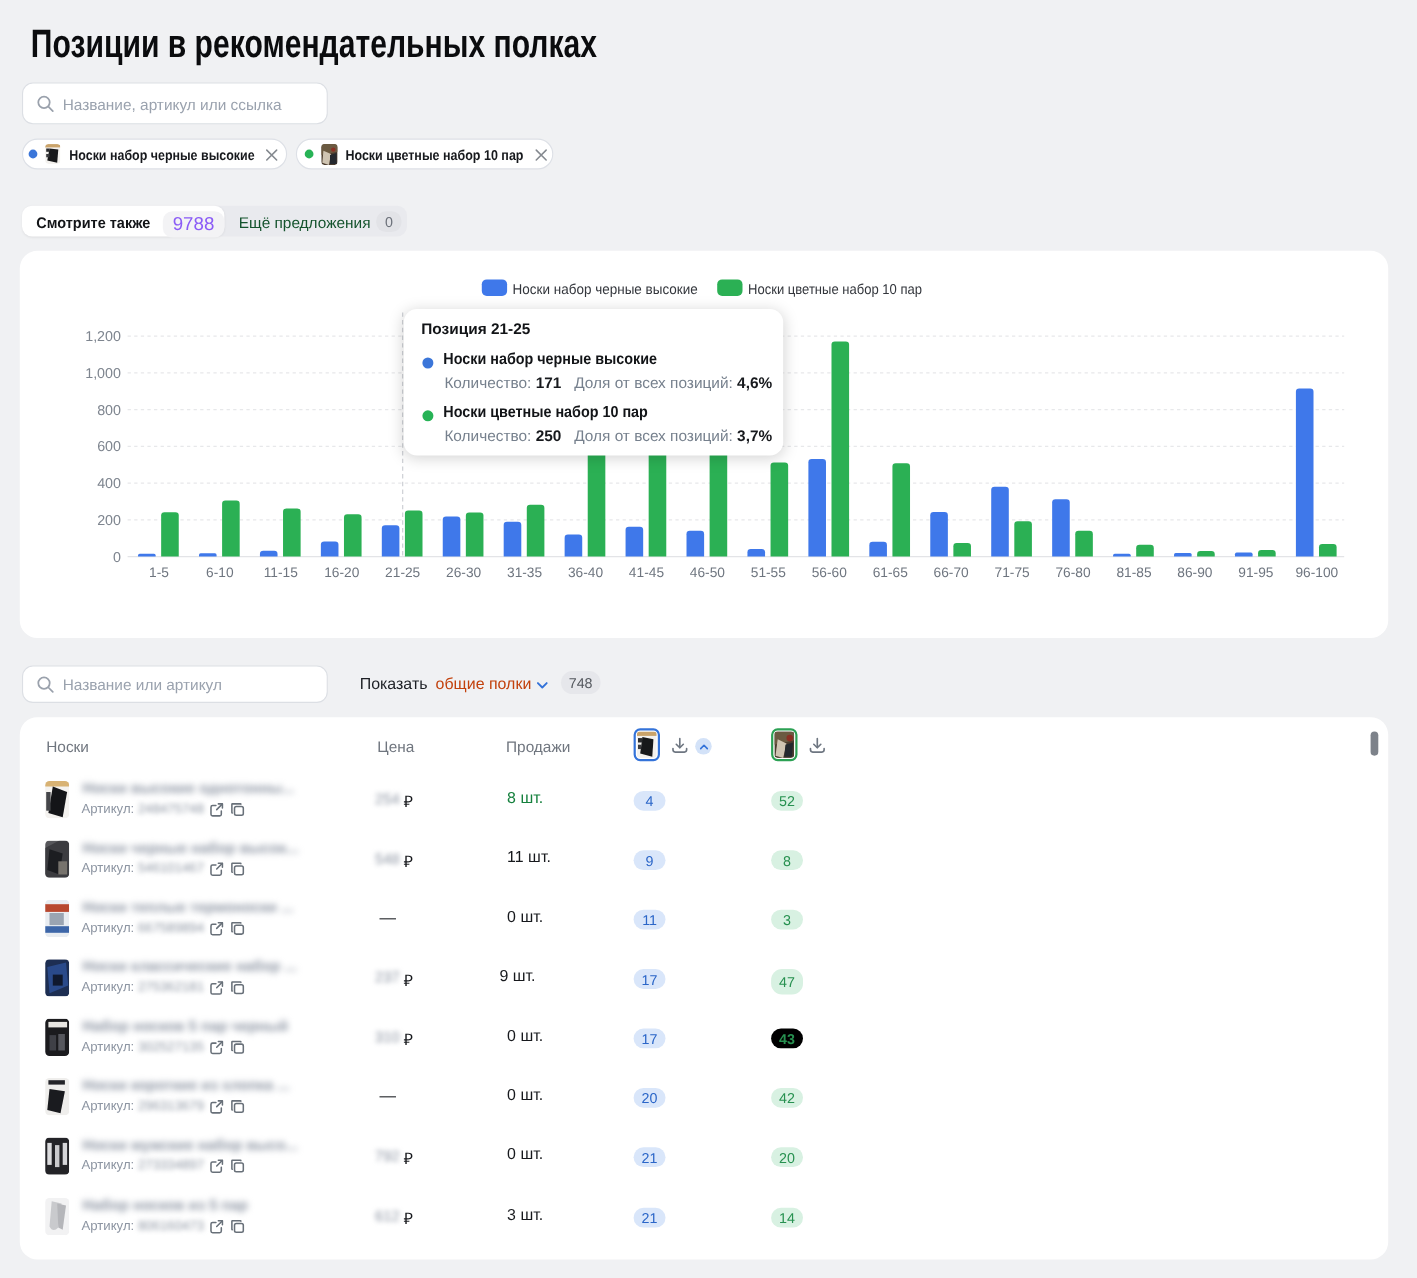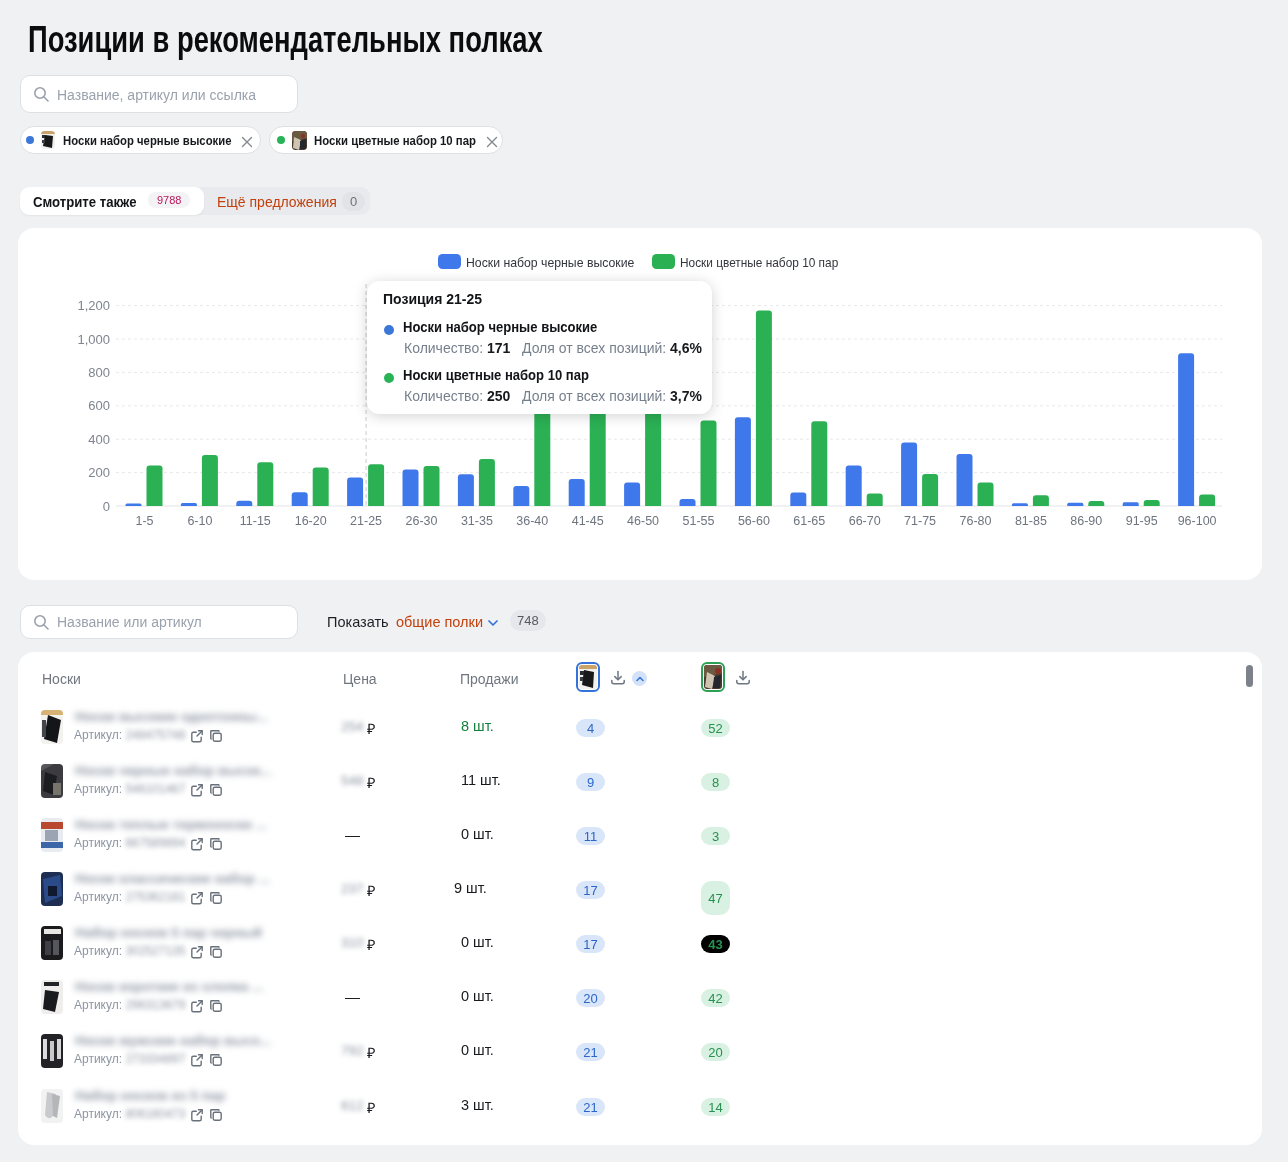--- a/index.html
+++ b/index.html
@@ -41,22 +41,22 @@
         <circle cx="11" cy="5" r="2" fill="#8a2f23"></circle>
       </svg></div>
   <div class="abs" style="left:314px;top:133px;font-size:13px;font-weight:700;color:#17191d;transform:scaleX(0.874);transform-origin:left top;white-space:nowrap">Носки цветные набор 10 пар</div>
   <div class="abs" style="left:486px;top:134px"><svg width="12" height="12" viewBox="0 0 12 12">
         <path d="M1.5 1.5L10.5 10.5M10.5 1.5L1.5 10.5" stroke="#84898f" stroke-width="1.4" stroke-linecap="round"></path>
       </svg></div>
 
   <div class="abs" style="left:20px;top:187px;width:350px;height:28px;background:#e9eaee;border-radius:9px"></div>
   <div class="abs" style="left:20px;top:187px;width:184px;height:28px;background:#fff;border-radius:9px;box-shadow:0 1px 2px rgba(0,0,0,0.06)"></div>
   <div class="abs" style="left:33px;top:194px;font-size:14px;font-weight:700;color:#121417;transform:scaleX(0.94);transform-origin:left top;white-space:nowrap">Смотрите также</div>
-  <div class="abs" style="left:148px;top:192px;padding:2px 9px;background:#f3f3f5;border-radius:9px;font-size:11px;color:#be185d">9788</div>
-  <div class="abs" style="left:217px;top:194px;font-size:14px;color:#c2410c">Ещё предложения</div>
+  <div class="abs" style="left:148px;top:192px;padding:2px 9px;background:#f3f3f5;border-radius:9px;font-size:17px;color:#8b5cf6">9788</div>
+  <div class="abs" style="left:217px;top:194px;font-size:14px;color:#14532d">Ещё предложения</div>
   <div class="abs" style="left:342px;top:192px;padding:2px 8px;background:#e2e3e7;border-radius:9px;font-size:13px;color:#6c717a">0</div>
 
   <div class="abs" style="left:18px;top:228px;width:1244px;height:352px;background:#fff;border-radius:16px">
 
     <div class="abs" style="left:419.5px;top:26px;width:23px;height:15px;border-radius:4.5px;background:#3f78ea"></div>
     <div class="abs" style="left:447.5px;top:27px;font-size:13px;color:#33363c;transform:scaleX(0.943);transform-origin:left top;white-space:nowrap">Носки набор черные высокие</div>
     <div class="abs" style="left:633.5px;top:26px;width:23px;height:15px;border-radius:4.5px;background:#2bb054"></div>
     <div class="abs" style="left:661.5px;top:27px;font-size:13px;color:#33363c;transform:scaleX(0.912);transform-origin:left top;white-space:nowrap">Носки цветные набор 10 пар</div>
     <svg width="1244" height="352" viewBox="0 0 1244 352" style="position:absolute;left:0;top:0" font-family="Liberation Sans, sans-serif">
         <line x1="98" y1="244.6" x2="1204" y2="244.6" stroke="#e7e8ea" stroke-width="1" stroke-dasharray="3 3"></line>
@@ -272,21 +272,21 @@
         <path d="M12 2L7 7"></path>
       </svg>
   <svg style="position:absolute;left:209px;top:891px" width="14" height="14" viewBox="0 0 14 14" fill="none" stroke="#687079" stroke-width="1.4" stroke-linejoin="round">
         <rect x="4.2" y="4.2" width="8" height="8" rx="1.6"></rect>
         <path d="M10 2.2q0-.4-.4-.4H2.2q-.4 0-.4.4v7.4q0 .4.4.4" stroke-linecap="round"></path>
       </svg>
   <div style="position:absolute;left:341px;top:881px;font-size:13.5px;color:#8a92a0;filter:blur(2.5px)">237</div>
       <div style="position:absolute;left:367px;top:880px;font-size:14.5px;color:#17191d">₽</div>
   <div style="position:absolute;left:454px;top:880px;font-size:14.5px;color:#17191d">9 шт.</div>
   <div style="position:absolute;left:576px;top:881px;width:29px;height:18px;border-radius:10px;background:#d9e6fa;color:#2b66c8;font-size:13px;font-weight:500;display:flex;align-items:center;justify-content:center">17</div>
-  <div style="position:absolute;left:701px;top:881px;width:29px;height:34px;border-radius:10px;background:#d8f1e2;color:#279150;font-size:13px;font-weight:500;display:flex;align-items:center;justify-content:center">47</div>
+  <div style="position:absolute;left:701px;top:881px;width:29px;height:23px;border-radius:10px;background:#d8f1e2;color:#279150;font-size:13px;font-weight:500;display:flex;align-items:center;justify-content:center">47</div>
   <div style="position:absolute;left:41px;top:926px;width:22px;height:34px;border-radius:4px;overflow:hidden"><svg width="22" height="34" viewBox="0 0 22 34" style="filter:blur(0.4px)">
           <rect width="22" height="34" fill="#1b1b1e"></rect>
           <rect x="3" y="3" width="17" height="5" fill="#e8e6e2"></rect>
           <rect x="4" y="15" width="6" height="14" fill="#3f4046"></rect>
           <rect x="12" y="14" width="6" height="15" fill="#56575d"></rect>
         </svg></div>
   <div style="position:absolute;left:75px;top:925px;font-size:13.5px;font-weight:700;color:#8d95a3;filter:blur(3px);white-space:nowrap">Набор носков 5 пар черный</div>
   <div style="position:absolute;left:74px;top:944px;font-size:12px;color:#8d95a2">Артикул: <span style="filter:blur(2.6px)">302527135</span></div>
   <svg style="position:absolute;left:190px;top:945px" width="14" height="14" viewBox="0 0 14 14" fill="none" stroke="#687079" stroke-width="1.4" stroke-linecap="round" stroke-linejoin="round">
         <path d="M11.2 8.2v3q0 1.5-1.5 1.5H3.3q-1.5 0-1.5-1.5V4.8q0-1.5 1.5-1.5h3"></path>

